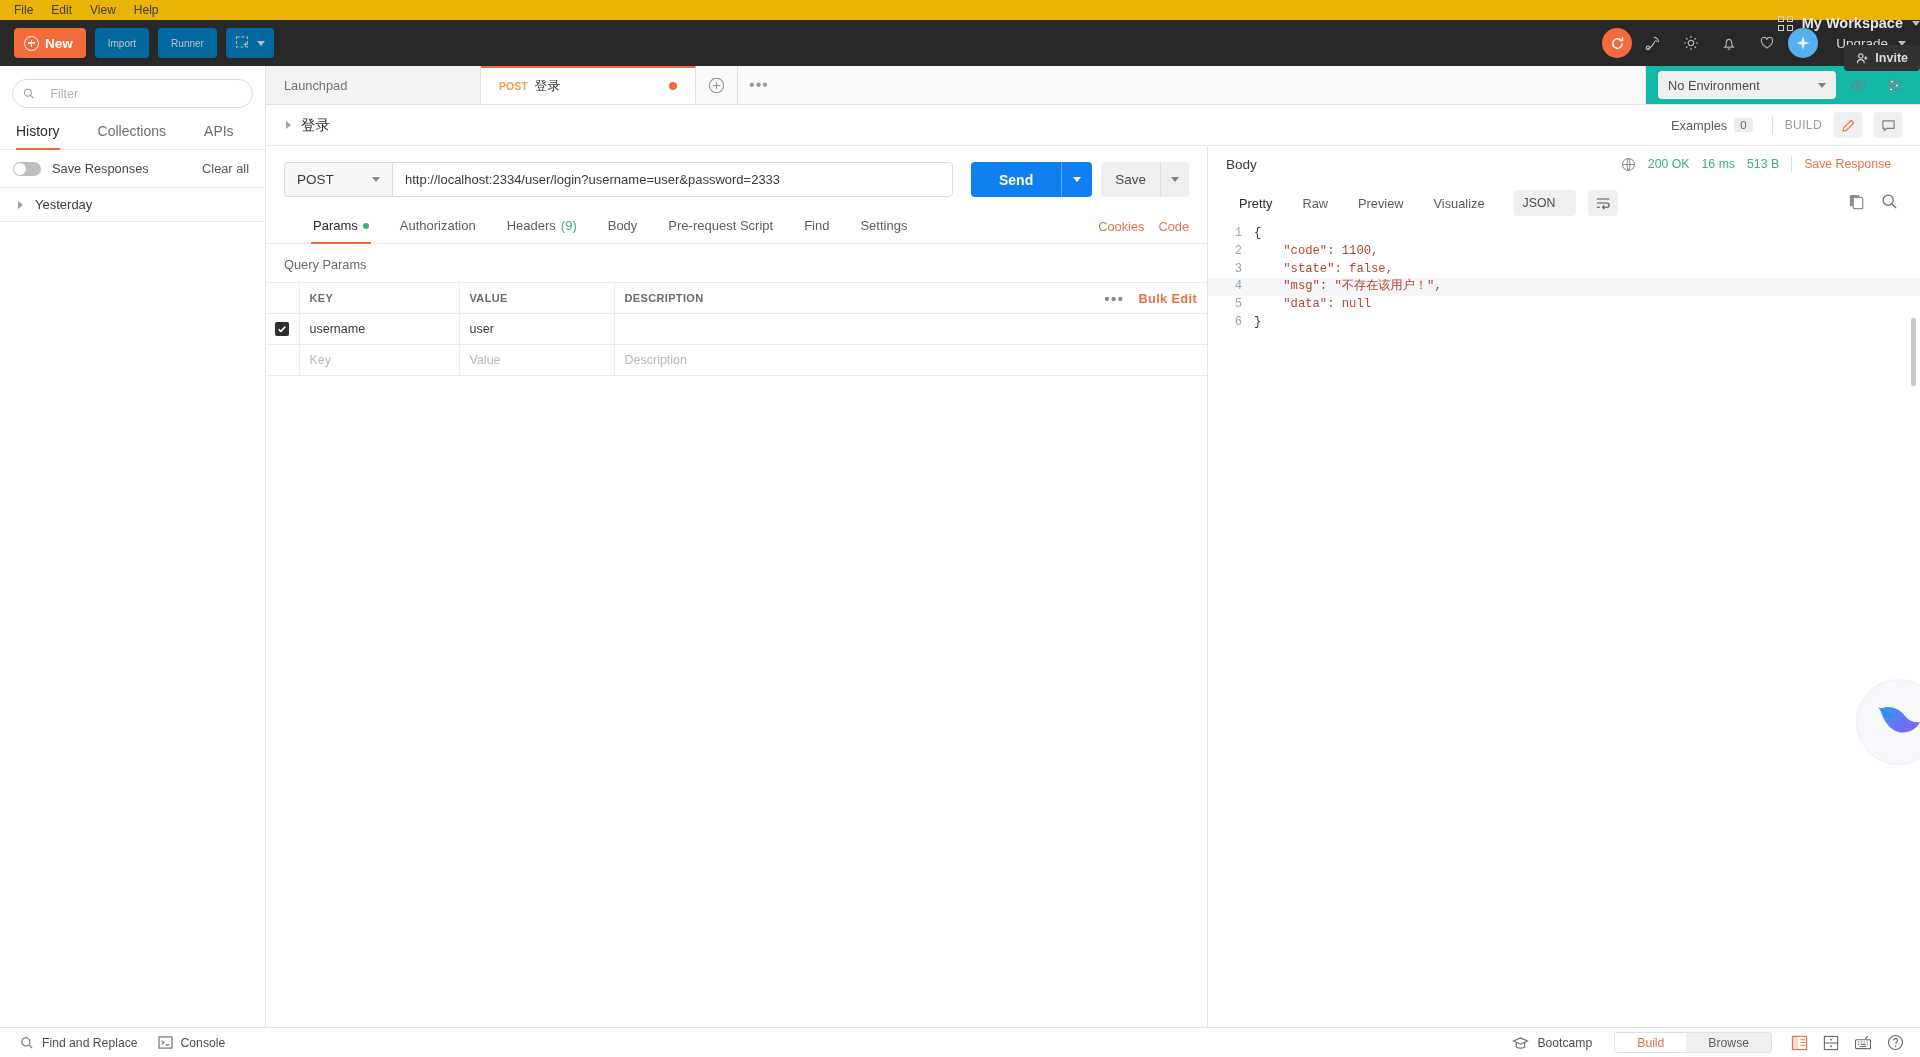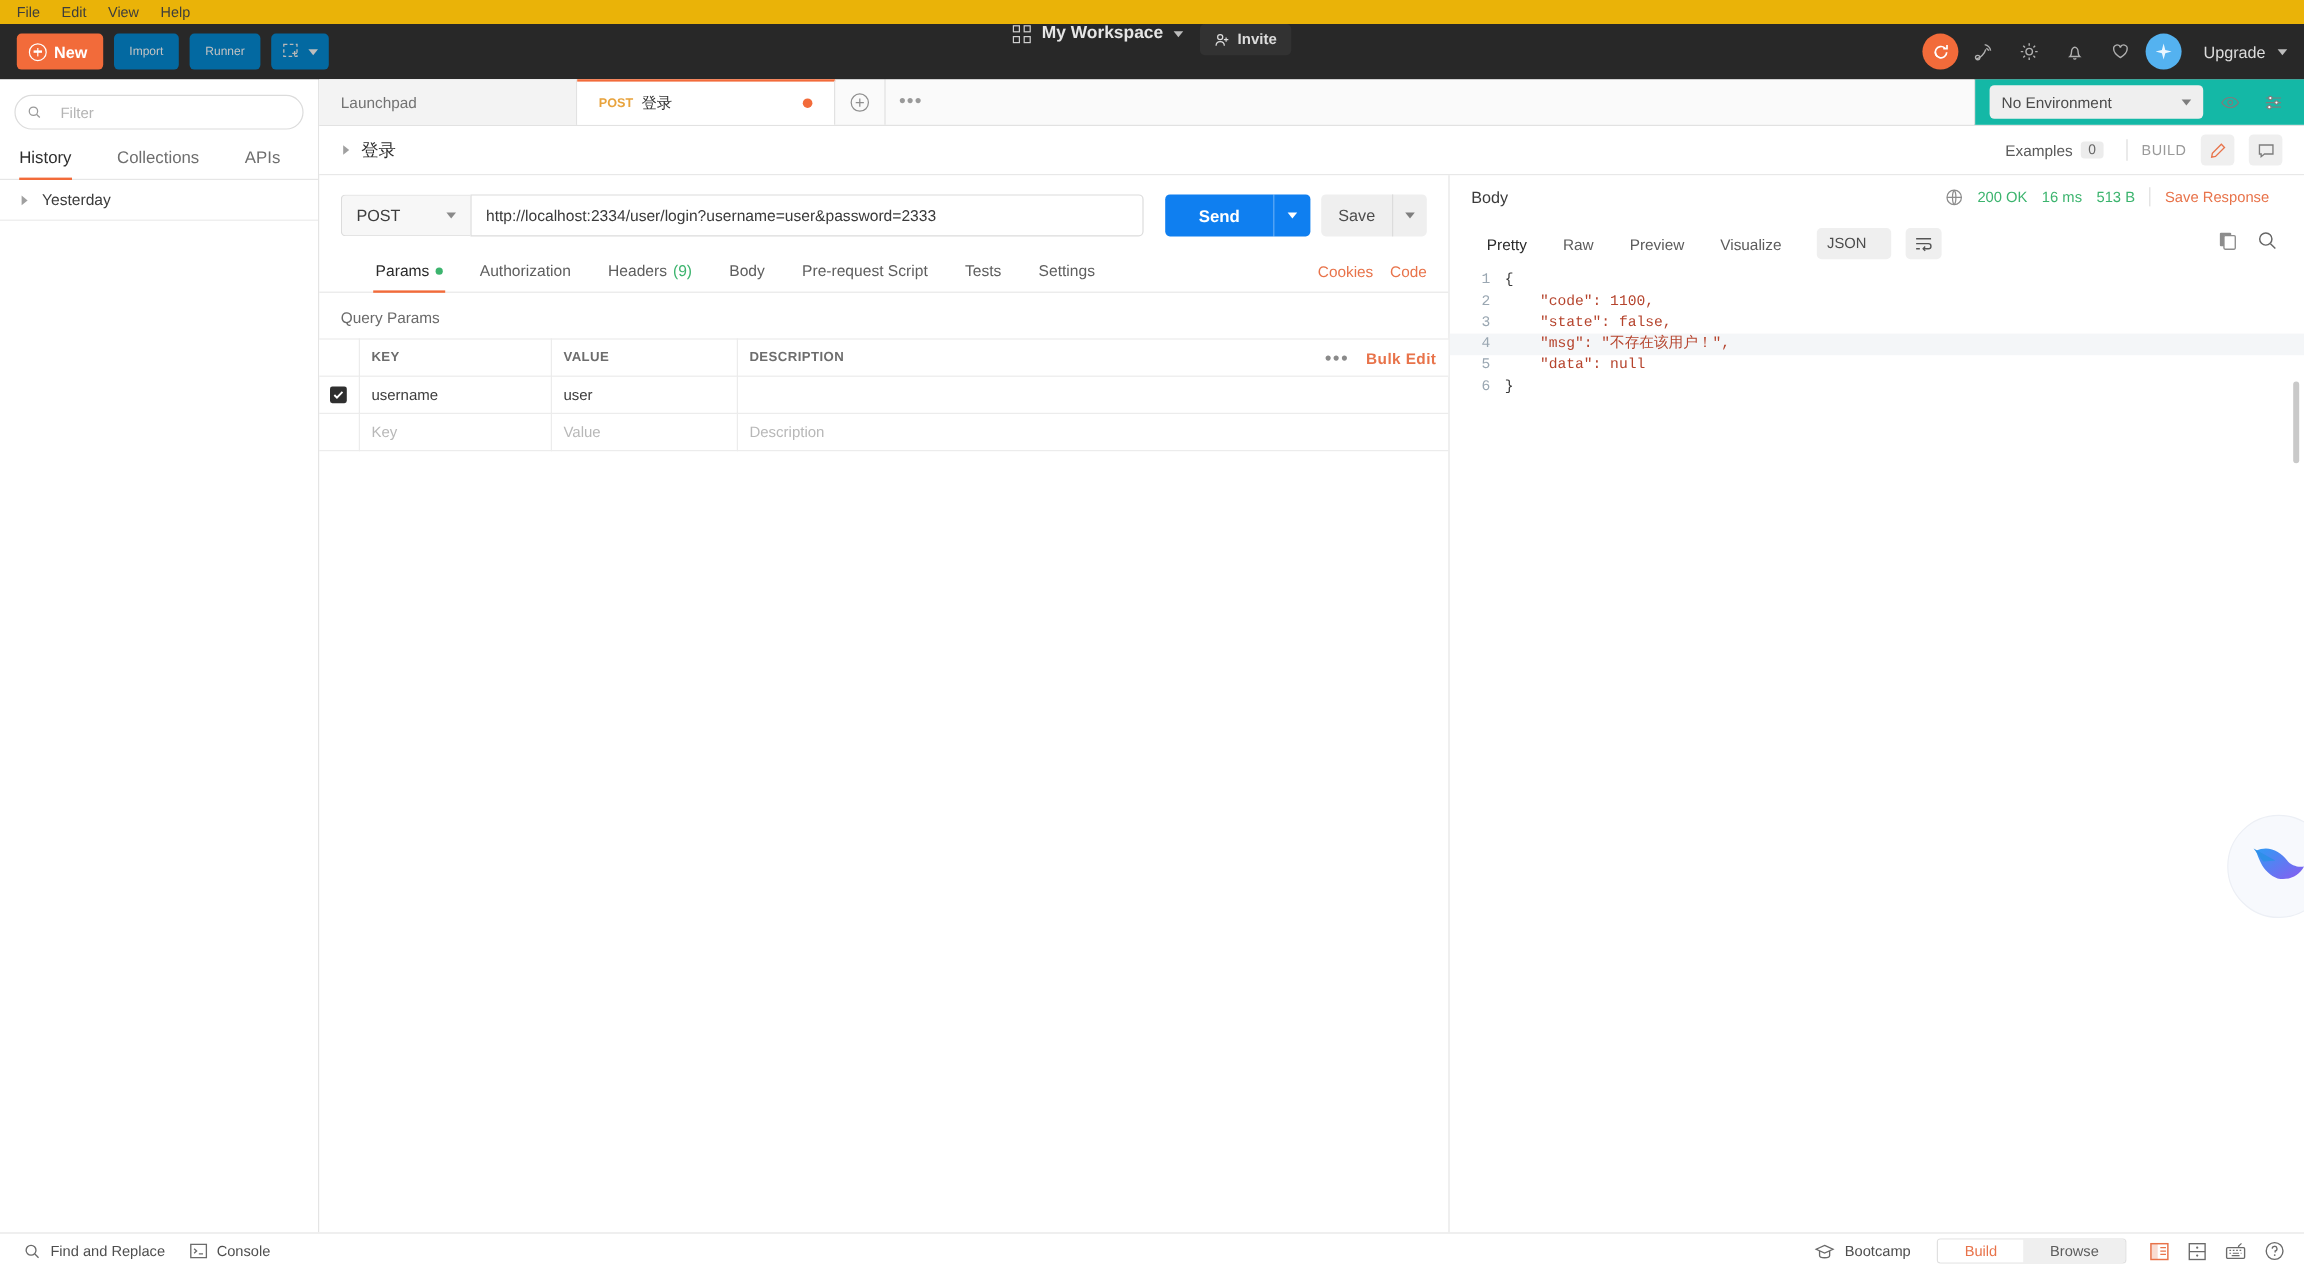--- a/index.html
+++ b/index.html
@@ -45,22 +45,23 @@
 
   .hbtn {
     height: 30px; display: flex; align-items: center; justify-content: center;
     background: #0369a1; color: #c3c3c3; border-radius: 4px; font-size: 10px;
     padding: 0 13px; margin-left: 9px; cursor: pointer;
   }
   .hbtn.icononly { padding: 0 9px; gap: 6px; }
 
   .hdr-center {
     position: absolute; left: 0; right: 0; top: 0; bottom: 0;
-    display: flex; align-items: flex-start; justify-content: center; gap: 14px;
+    display: flex; align-items: flex-end; justify-content: center; gap: 14px;
     pointer-events: none;
+    flex-direction: column;
   }
   .hdr-center > * { pointer-events: auto; }
   .ws {
     display: flex; align-items: center; gap: 9px; color: #e6e6e6;
     font-size: 14.5px; font-weight: 600; cursor: pointer;
   }
   .grid-ico {
     width: 15px; height: 15px; display: grid; grid-template-columns: 1fr 1fr;
     grid-template-rows: 1fr 1fr; gap: 3px;
   }
@@ -470,20 +471,25 @@
             <circle cx="6" cy="6" r="4.3" fill="none" stroke="#9a9a9a" stroke-width="1.3"></circle>
             <path d="M9.3 9.3L12.5 12.5" stroke="#9a9a9a" stroke-width="1.3"></path>
           </svg>
           <input placeholder="Filter" style="">
         </div>
       </div>
       <div class="sbtabs">
         <div class="sbtab active">History</div>
         <div class="sbtab">Collections</div>
         <div class="sbtab">APIs</div>
+      </div>
+      <div class="saverow">
+        <div class="toggle"></div>
+        <div class="lbl">Save Responses</div>
+        <div class="clearall">Clear all</div>
       </div>
       <div class="histitem">
         <span class="chev-r"></span>
         <span>Yesterday</span>
       </div>
     </div>
 
     <div class="maincol">
 
       <div class="tabbar">
@@ -585,21 +591,21 @@
               <span>Headers</span>
               <span class="hcount">(9)</span>
             </div>
             <div class="rqtab">
               <span>Body</span>
             </div>
             <div class="rqtab">
               <span>Pre-request Script</span>
             </div>
             <div class="rqtab">
-              <span>Tests</span>
+              <span>Find</span>
             </div>
             <div class="rqtab">
               <span>Settings</span>
             </div>
             <div class="reqtabs-right">
               <span class="lnk">Cookies</span>
               <span class="lnk">Code</span>
             </div>
           </div>
 

